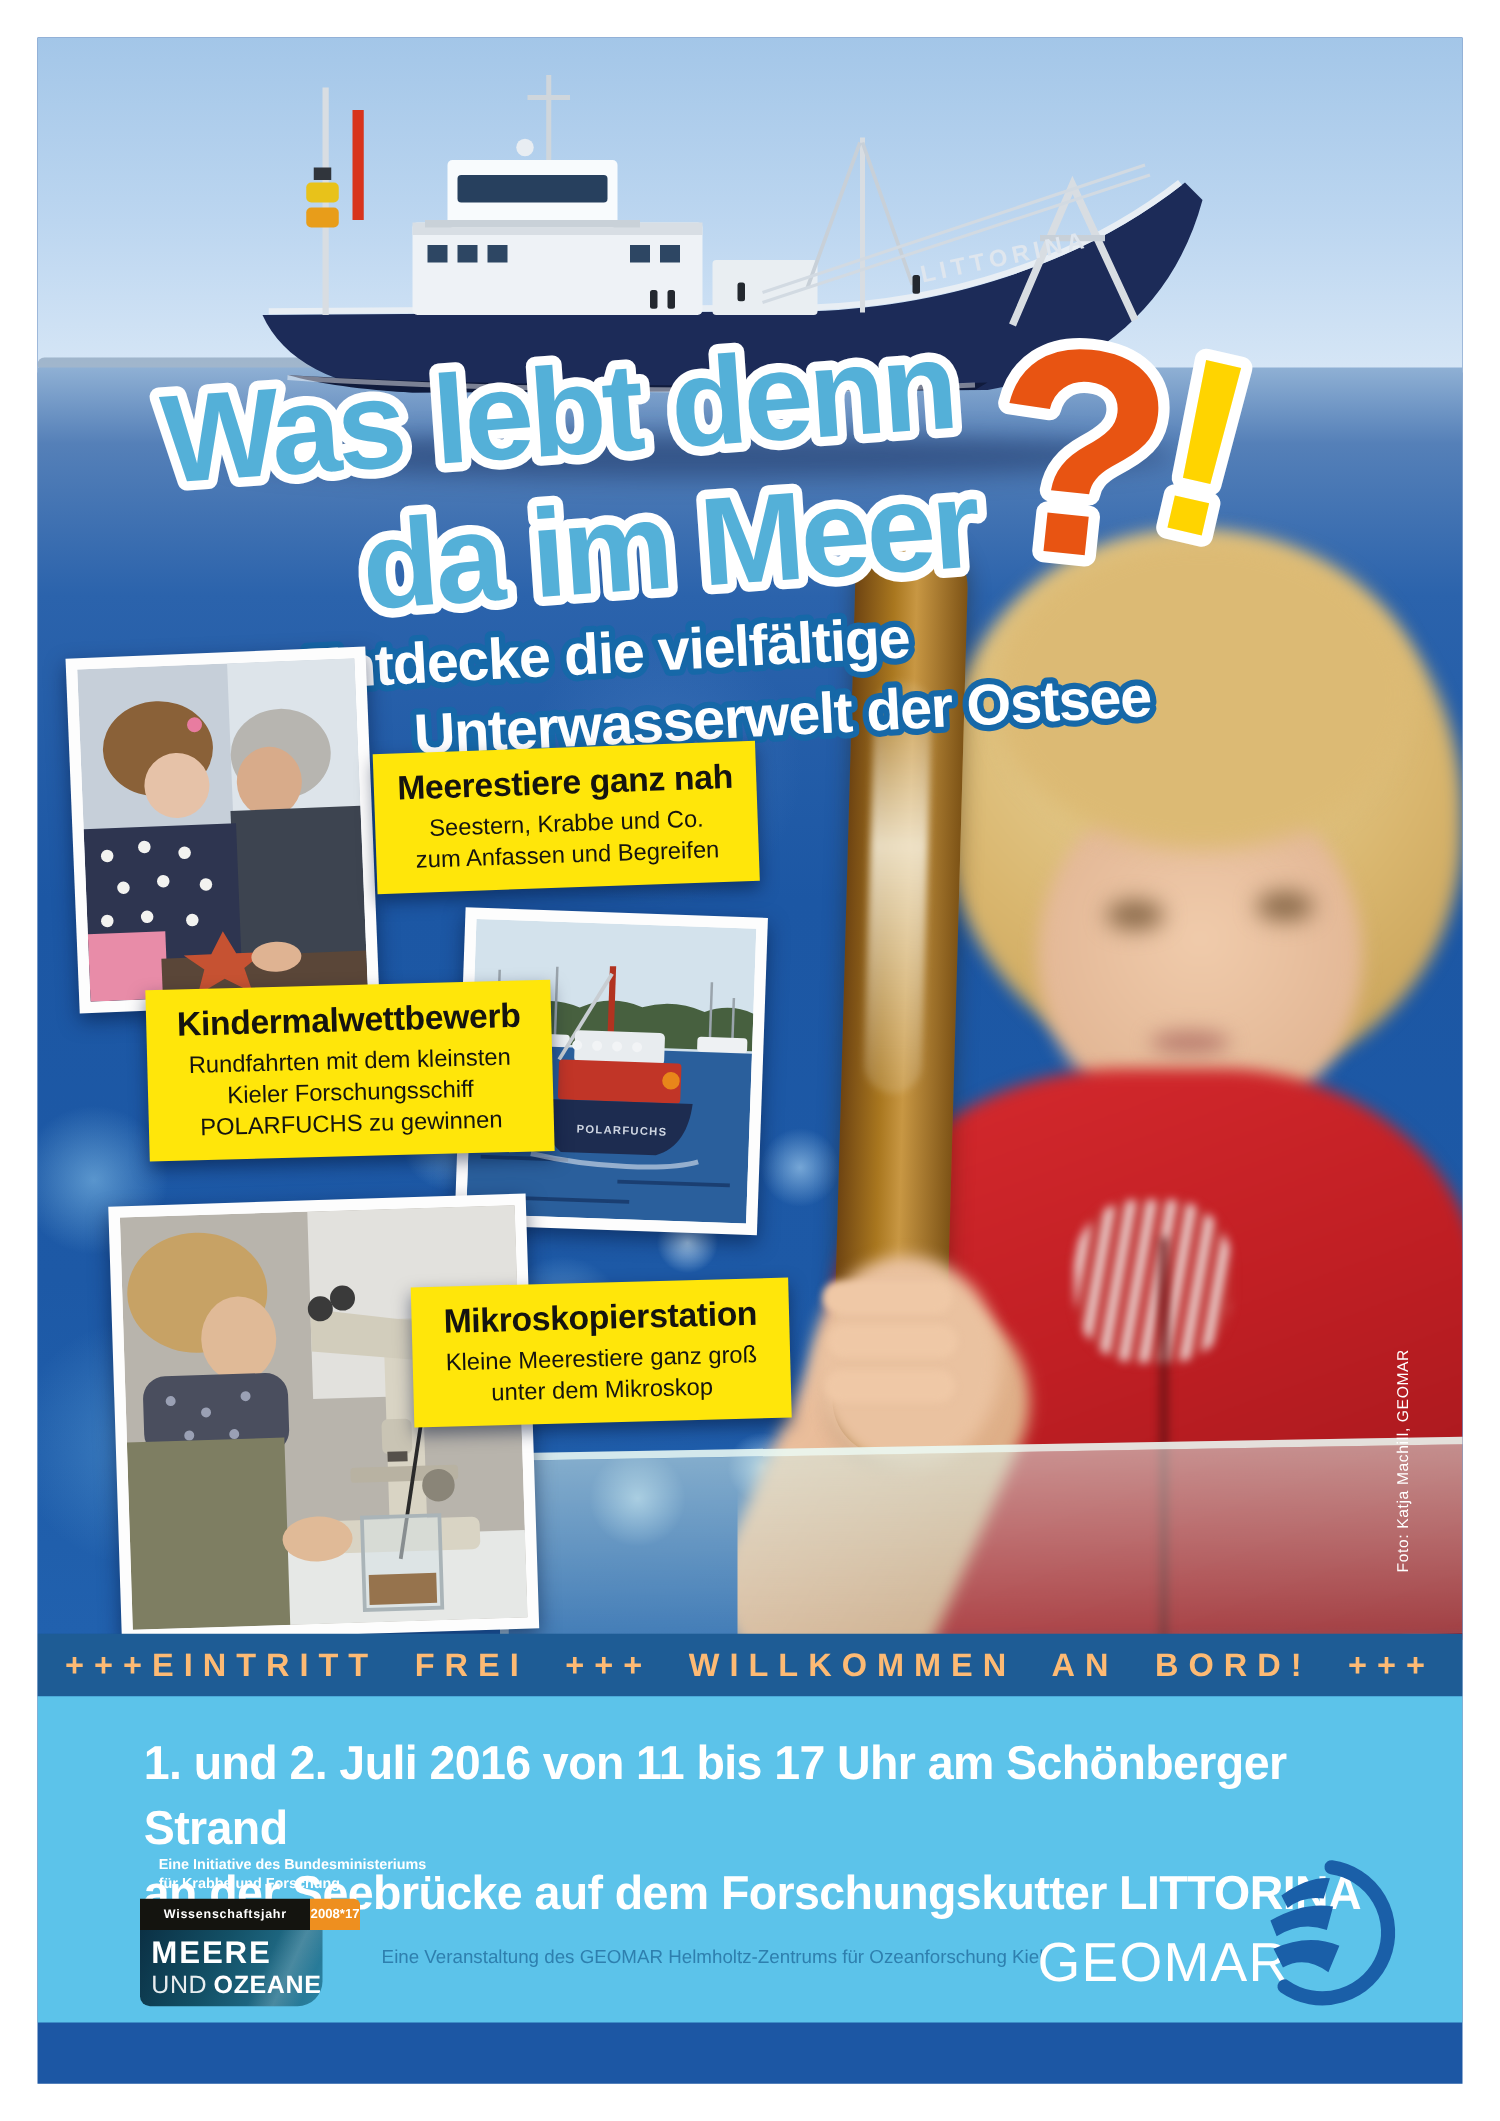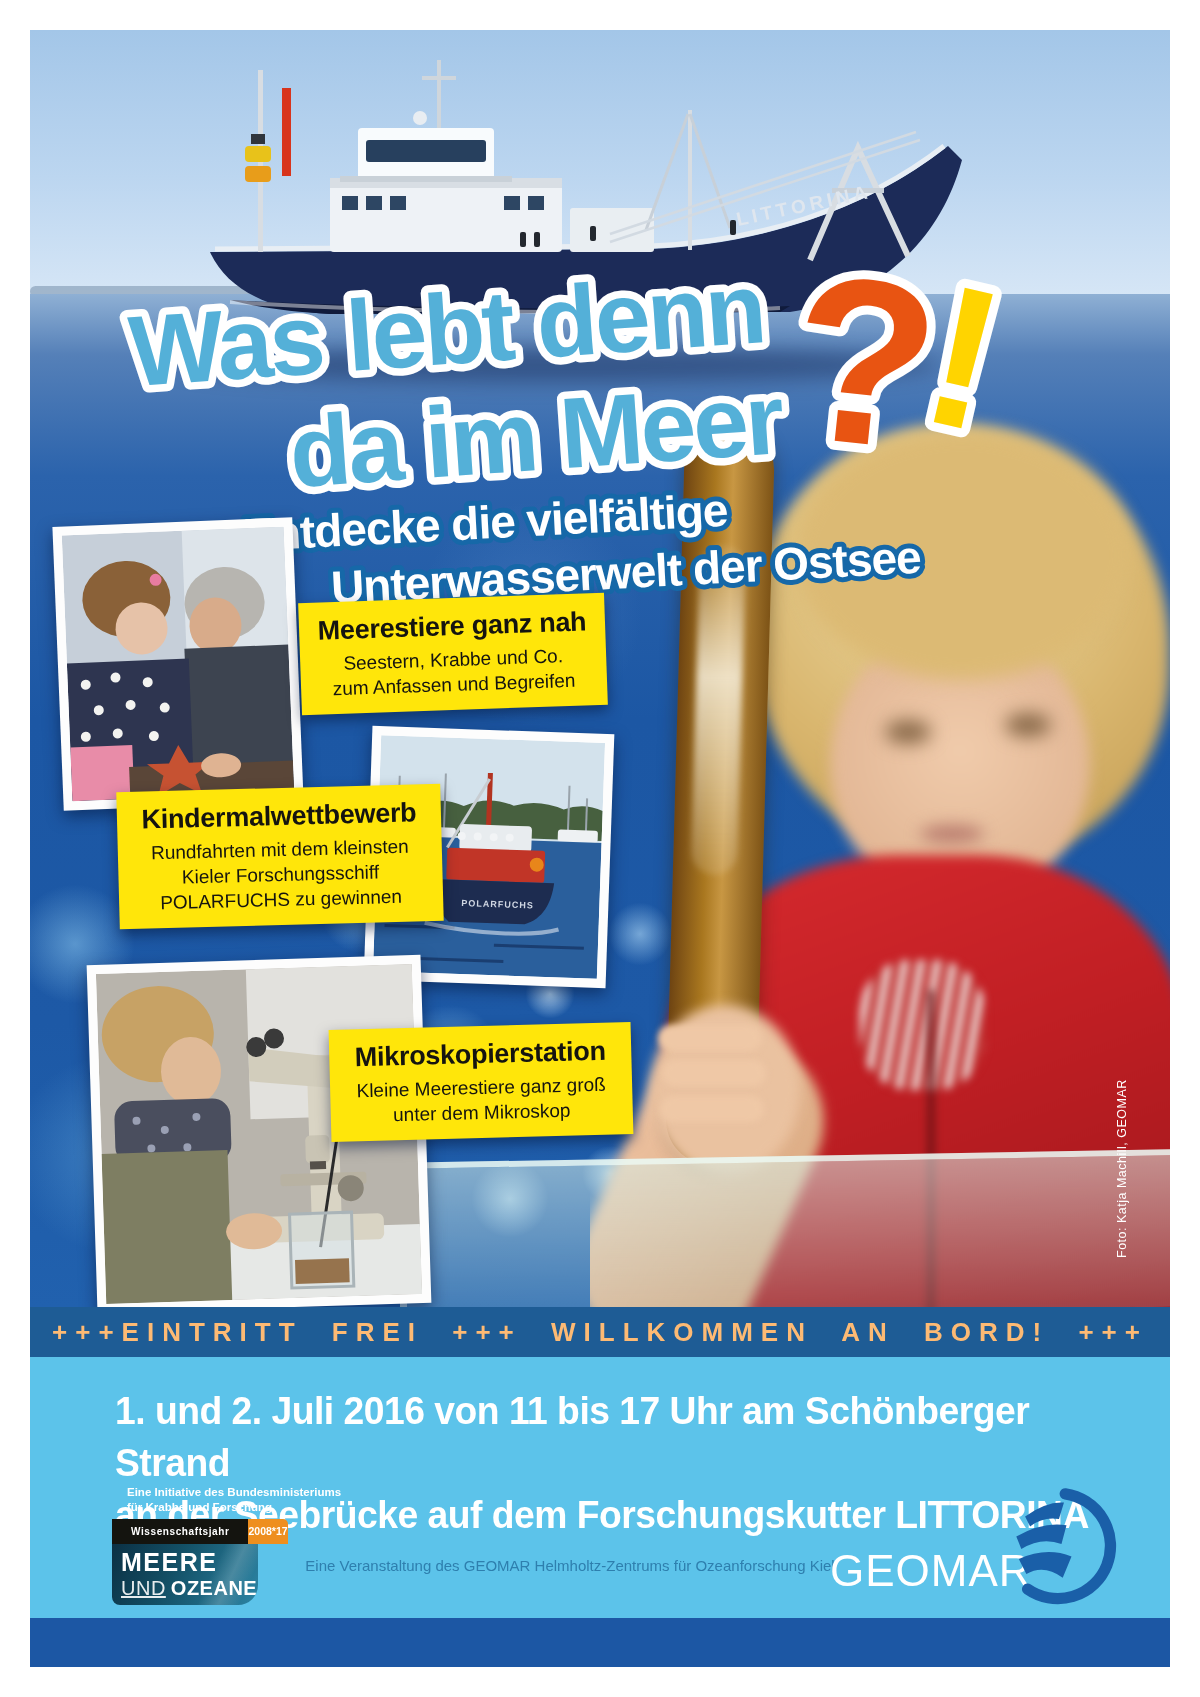--- a/index.html
+++ b/index.html
@@ -113,21 +113,21 @@
   .wj-label{background:#14140f;color:#fff;font-size:10px;font-weight:bold;line-height:25px;
         padding:0 19px;letter-spacing:.6px;white-space:nowrap;}
   .wj-year{background:#ee8f1f;color:#fff;font-size:10.5px;font-weight:bold;line-height:25px;flex:1;
         text-align:center;border-radius:0 5px 0 0;white-space:nowrap;}
   .wj-body{height:57px;background:linear-gradient(115deg,#0b3044 0%,#135066 42%,#2c84a4 100%);
         border-radius:0 0 20px 8px;padding:4px 9px 0;position:relative;overflow:hidden;}
   .wj-body:after{content:"";position:absolute;right:-10px;top:-20px;width:90px;height:110px;
         background:linear-gradient(115deg,rgba(255,255,255,0) 40%,rgba(255,255,255,.18) 55%,rgba(255,255,255,0) 70%);}
   .wj-meere{font-size:25px;font-weight:bold;letter-spacing:1.5px;line-height:28px;}
   .wj-uo{font-size:20px;line-height:24px;letter-spacing:.5px;}
-  .wj-und{font-weight:normal;opacity:.9;margin-right:5px;text-decoration:underline;}
+  .wj-und{font-weight:normal;opacity:.9;margin-right:5px;}
   .wj-ozeane{font-weight:bold;}
   .org{position:absolute;left:265px;top:198px;width:550px;text-align:center;color:#2e7fae;
         font-size:15px;line-height:22px;}
   .geomar{position:absolute;left:772px;top:128px;width:350px;height:135px;}
   .geomar-label{position:absolute;left:28px;bottom:24px;font-size:44px;font-weight:normal;
         letter-spacing:1px;color:#fff;}
   .geomar-swoosh{position:absolute;left:198px;top:0;width:138px;height:128px;}
 </style>
 </head>
 <body>

